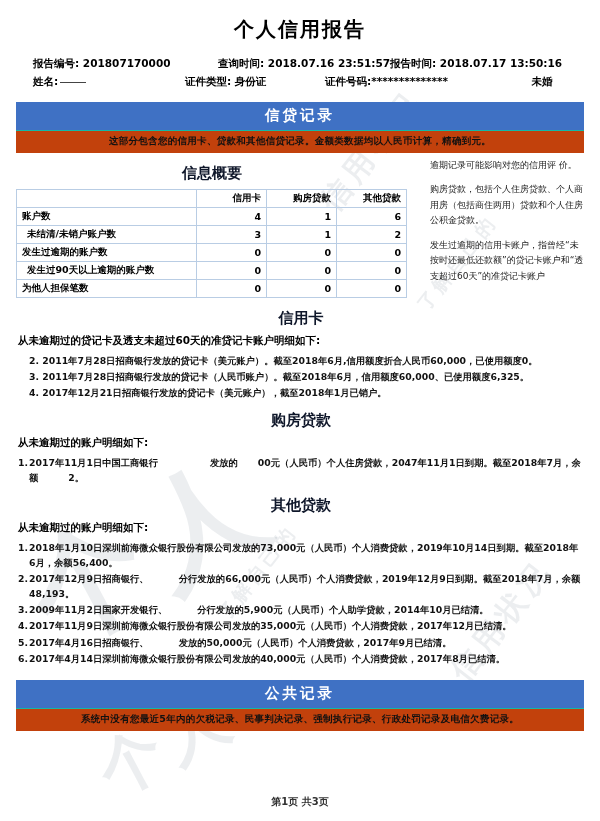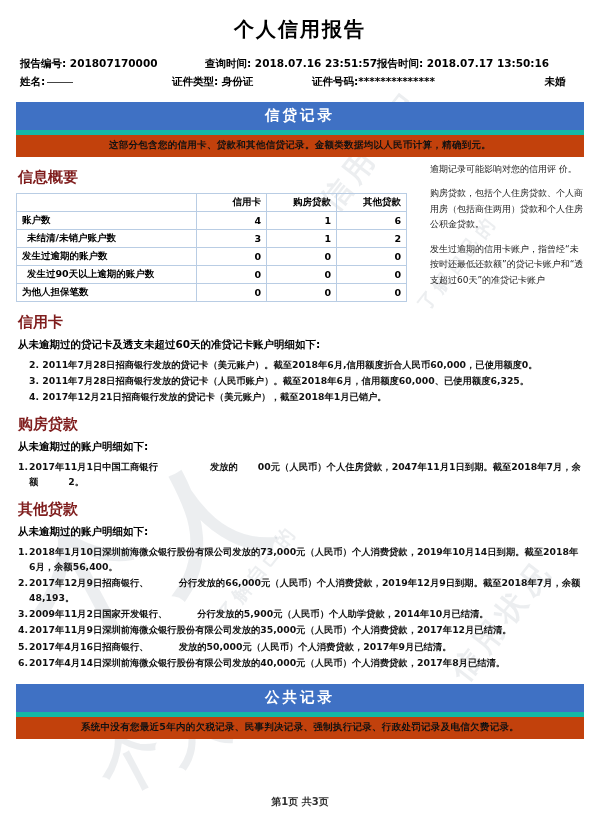--- a/index.html
+++ b/index.html
@@ -59,21 +59,21 @@
     font-size: 20px;
     font-weight: bold;
     letter-spacing: 2px;
     padding-top: 16px;
     padding-bottom: 14px;
     color: #000;
   }
 
   
   .meta {
-    padding: 0 20px;
+    padding: 0 33px;
     font-size: 10.5px;
     font-weight: bold;
     color: #000;
   }
   .meta-row {
     display: flex;
     align-items: baseline;
     height: 18px;
   }
   .meta-cell { white-space: nowrap; }
@@ -96,40 +96,41 @@
   
   .band-wrap { padding: 0 16px; margin-top: 9px; }
   .band-title {
     background: #3f71c4;
     color: #ffffff;
     text-align: center;
     font-size: 14.5px;
     font-weight: bold;
     letter-spacing: 3px;
     padding: 4px 0 5px 0;
-    border-bottom: 5px solid #14b8a6;
+    border-bottom: 1px solid #14b8a6;
   }
   .band-sub {
     background: #c2410c;
     color: #111;
     text-align: center;
     font-size: 9.5px;
     font-weight: bold;
     letter-spacing: 0.3px;
     padding: 4px 0 5px 0;
   }
 
   
   .body-area { padding: 0 16px; }
 
   .h2 {
     font-size: 15px;
     font-weight: bold;
-    color: #7f1d1d;
+    color: #0f172a;
     margin: 11px 0 6px 2px;
+    text-align: center;
   }
   .h3 {
     font-size: 10.5px;
     font-weight: bold;
     color: #000;
     margin: 5px 0 5px 2px;
   }
 
   
   .summary-cols {

